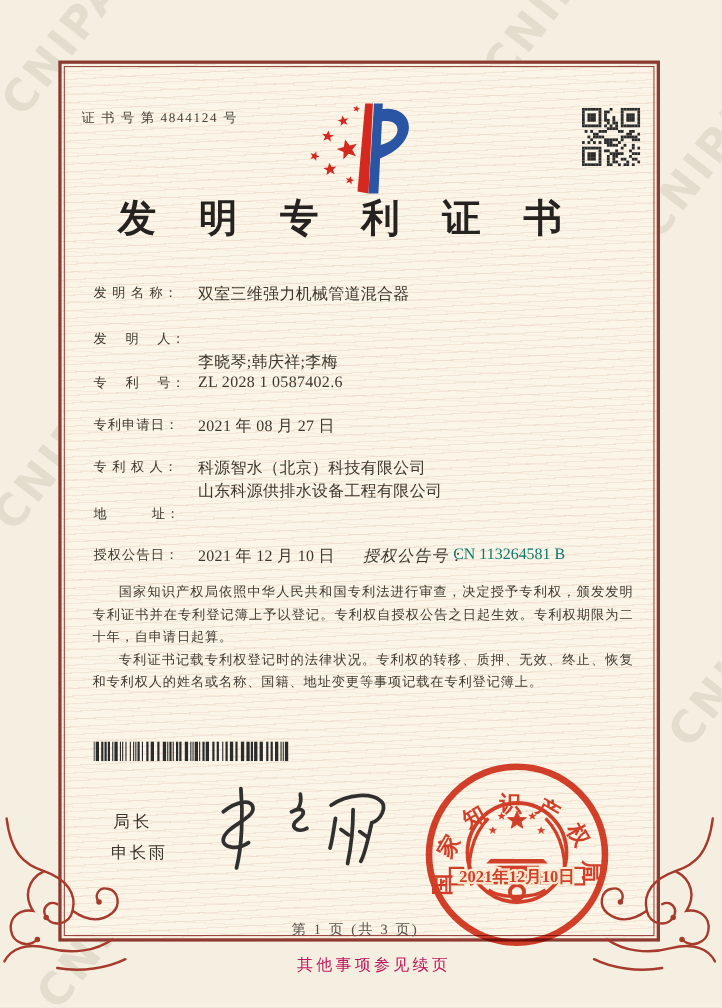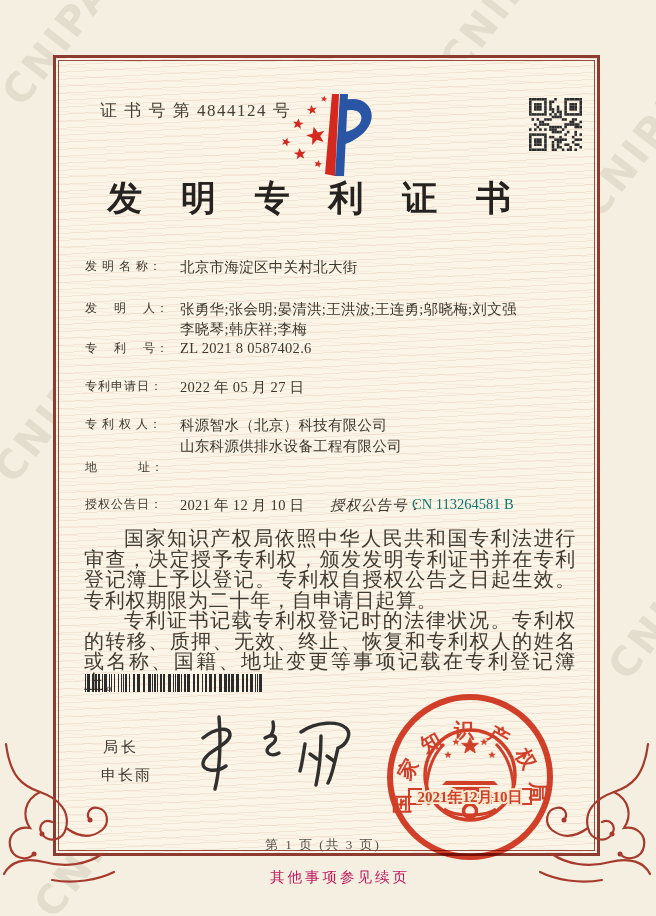--- a/index.html
+++ b/index.html
@@ -8,29 +8,29 @@
   .wm{position:absolute;font-family:"DejaVu Sans",sans-serif;font-weight:700;
       font-size:40px;letter-spacing:3px;color:rgba(150,138,114,0.18);
       transform:rotate(-52deg);white-space:nowrap;pointer-events:none;}
   .frame{position:absolute;left:53px;top:55px;width:541px;height:795px;
          border:3px solid #8d3a31;
          background:
            repeating-linear-gradient(177deg, rgba(205,150,128,.16) 0 1px, transparent 1px 7px),
            repeating-linear-gradient(183deg, rgba(205,150,128,.10) 0 1px, transparent 1px 9px),
            #fbf5e7;}
   .frame-inner{position:absolute;inset:2px;border:1px solid #9a4a40;}
-  .cert-no{position:absolute;left:74px;top:99px;font-size:17px;color:#453f35;
-           letter-spacing:1.5px;white-space:pre;margin-left:26px;}
+  .cert-no{position:absolute;left:74px;top:99px;font-size:12px;color:#453f35;
+           letter-spacing:1.5px;white-space:pre;}
   .title{position:absolute;left:53px;width:512px;top:175px;text-align:center;
          font-size:35px;font-weight:700;letter-spacing:15px;text-indent:15px;color:#262220;}
   .lbl{position:absolute;left:85px;font-size:12px;color:#3d372e;white-space:pre;letter-spacing:1px;}
   .val{position:absolute;left:180px;font-size:14.5px;color:#3d372e;white-space:pre;letter-spacing:0.3px;}
   .lbl2{position:absolute;left:330px;font-size:14.5px;color:#3d372e;white-space:pre;letter-spacing:1px;font-style:italic;}
   .val2{position:absolute;left:412px;font-size:14.5px;color:#0f766e;white-space:pre;}
-  .body-text{position:absolute;left:84px;top:528px;width:492px;font-size:20px;
+  .body-text{position:absolute;left:84px;top:528px;width:492px;font-size:12px;
              line-height:20.5px;color:#403a31;text-align:justify;letter-spacing:0.8px;}
   .body-text p{margin:0;text-indent:2em;}
   .sig-title{position:absolute;left:103px;top:738px;font-size:15px;color:#3b352c;letter-spacing:3px;}
   .sig-name{position:absolute;left:101px;top:766px;font-size:15px;color:#3b352c;letter-spacing:2px;text-align:center;}
   .signature-svg{position:absolute;left:185px;top:710px;}
   .seal-svg{position:absolute;left:382px;top:689px;mix-blend-mode:multiply;opacity:.95;}
   .barcode-svg{position:absolute;left:85px;top:674px;}
   .qr-svg{position:absolute;left:529px;top:98px;}
   .logo-svg{position:absolute;left:272px;top:90px;}
   .flourish{position:absolute;width:118px;height:158px;}
@@ -283,31 +283,30 @@
       <rect x="25.24" y="50.48" width="2.57" height="2.57" fill="#2b2b2b"></rect>
       <rect x="32.81" y="50.48" width="2.57" height="2.57" fill="#2b2b2b"></rect>
       <rect x="37.86" y="50.48" width="2.57" height="2.57" fill="#2b2b2b"></rect>
       <rect x="40.38" y="50.48" width="2.57" height="2.57" fill="#2b2b2b"></rect>
       <rect x="45.43" y="50.48" width="2.57" height="2.57" fill="#2b2b2b"></rect>
     </svg>
 
   <div class="title">发 明 专 利 证 书</div>
 
   <div class="lbl" style="top:258px">发 明 名 称：</div>
-  <div class="val" style="top:258px">北京市海淀区中关村北大街</div>
+  <div class="val" style="top:258px">双室三维强力机械管道混合器</div>
 
   <div class="lbl" style="top:300px">发    明    人：</div>
-  <div class="val" style="top:300px">张勇华;张会明;晏清洪;王洪波;王连勇;邬晓梅;刘文强</div>
   <div class="val" style="top:320px">李晓琴;韩庆祥;李梅</div>
 
   <div class="lbl" style="top:340px">专    利    号：</div>
-  <div class="val" style="top:340px">ZL 2021 8 0587402.6</div>
+  <div class="val" style="top:340px">ZL 2028 1 0587402.6</div>
 
   <div class="lbl" style="top:378px">专利申请日：</div>
-  <div class="val" style="top:378px">2022 年 05 月 27 日</div>
+  <div class="val" style="top:378px">2021 年 08 月 27 日</div>
 
   <div class="lbl" style="top:416px">专 利 权 人：</div>
   <div class="val" style="top:437px">山东科源供排水设备工程有限公司</div>
   <div class="val" style="top:416px">科源智水（北京）科技有限公司</div>
 
   <div class="lbl" style="top:459px">地          址：</div>
 
   <div class="lbl" style="top:496px">授权公告日：</div>
   <div class="val" style="top:496px">2021 年 12 月 10 日</div>
   <div class="lbl2" style="top:496px">授权公告号：</div>

